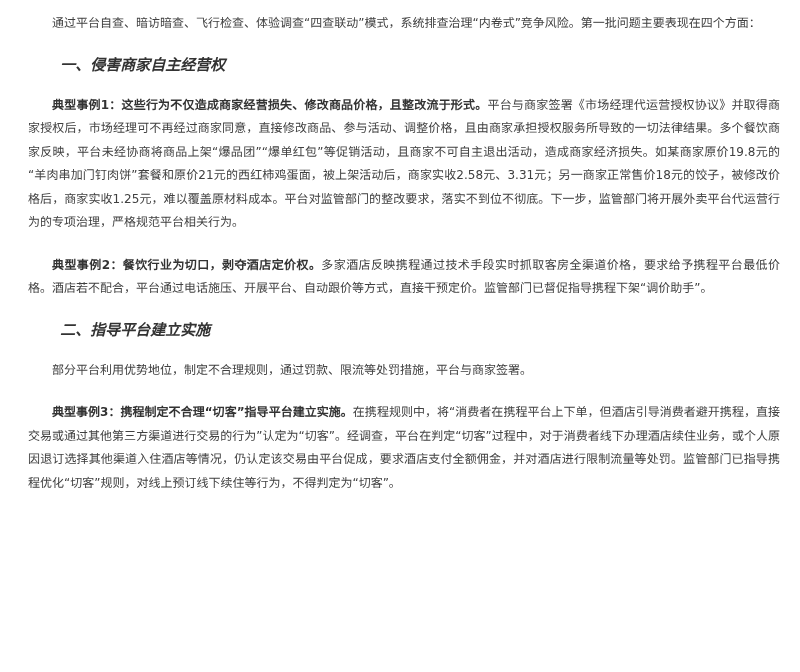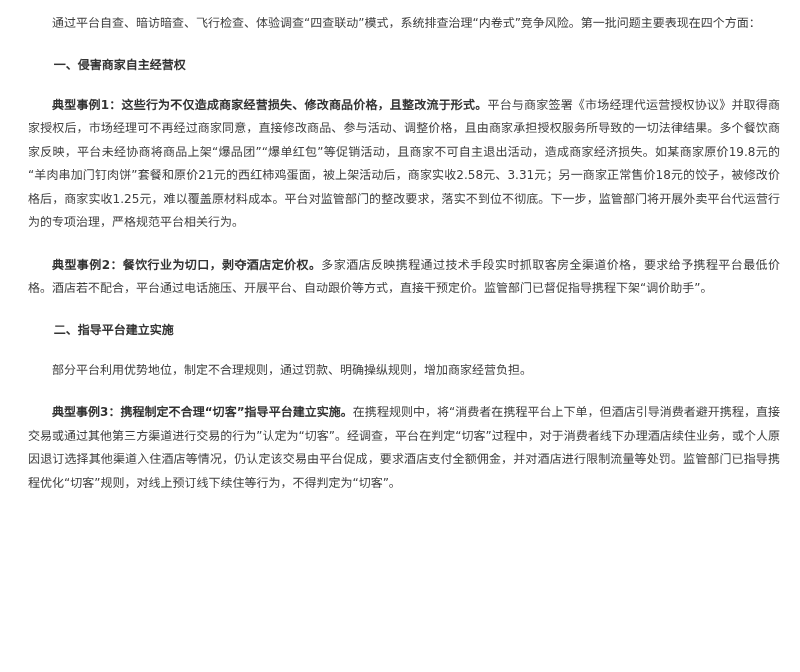--- a/index.html
+++ b/index.html
@@ -28,35 +28,36 @@
   }
   .article p{
     margin:0 0 19px 0;
     text-indent:2em;
   }
   .article p:last-child{
     margin-bottom:0;
   }
   .article h2{
     margin:0 0 19px 0;
-    font-size:12px;
+    font-size:15px;
     line-height:20px;
     font-weight:bold;
     color:var(--heading);
     text-indent:2.15em;
+    font-style:italic;
   }
   .article b{
     font-weight:bold;
     color:var(--heading);
   }
 </style>
 </head>
 <body>
 
 <main class="article">
     <p>通过平台自查、暗访暗查、飞行检查、体验调查“四查联动”模式，系统排查治理“内卷式”竞争风险。第一批问题主要表现在四个方面：</p>
     <h2>一、侵害商家自主经营权</h2>
     <p><b>典型事例1：这些行为不仅造成商家经营损失、修改商品价格，且整改流于形式。</b><span>平台与商家签署《市场经理代运营授权协议》并取得商家授权后，市场经理可不再经过商家同意，直接修改商品、参与活动、调整价格，且由商家承担授权服务所导致的一切法律结果。多个餐饮商家反映，平台未经协商将商品上架“爆品团”“爆单红包”等促销活动，且商家不可自主退出活动，造成商家经济损失。如某商家原价19.8元的“羊肉串加门钉肉饼”套餐和原价21元的西红柿鸡蛋面，被上架活动后，商家实收2.58元、3.31元；另一商家正常售价18元的饺子，被修改价格后，商家实收1.25元，难以覆盖原材料成本。平台对监管部门的整改要求，落实不到位不彻底。下一步，监管部门将开展外卖平台代运营行为的专项治理，严格规范平台相关行为。</span></p>
     <p><b>典型事例2：餐饮行业为切口，剥夺酒店定价权。</b><span>多家酒店反映携程通过技术手段实时抓取客房全渠道价格，要求给予携程平台最低价格。酒店若不配合，平台通过电话施压、开展平台、自动跟价等方式，直接干预定价。监管部门已督促指导携程下架“调价助手”。</span></p>
     <h2>二、指导平台建立实施</h2>
-    <p>部分平台利用优势地位，制定不合理规则，通过罚款、明确操纵规则，增加商家经营负担。</p>
+    <p>部分平台利用优势地位，制定不合理规则，通过罚款、限流等处罚措施，平台与商家签署。</p>
     <p><b>典型事例3：携程制定不合理“切客”指导平台建立实施。</b><span>在携程规则中，将“消费者在携程平台上下单，但酒店引导消费者避开携程，直接交易或通过其他第三方渠道进行交易的行为”认定为“切客”。经调查，平台在判定“切客”过程中，对于消费者线下办理酒店续住业务，或个人原因退订选择其他渠道入住酒店等情况，仍认定该交易由平台促成，要求酒店支付全额佣金，并对酒店进行限制流量等处罚。监管部门已指导携程优化“切客”规则，对线上预订线下续住等行为，不得判定为“切客”。</span></p>
   </main>
 
 </body></html>

